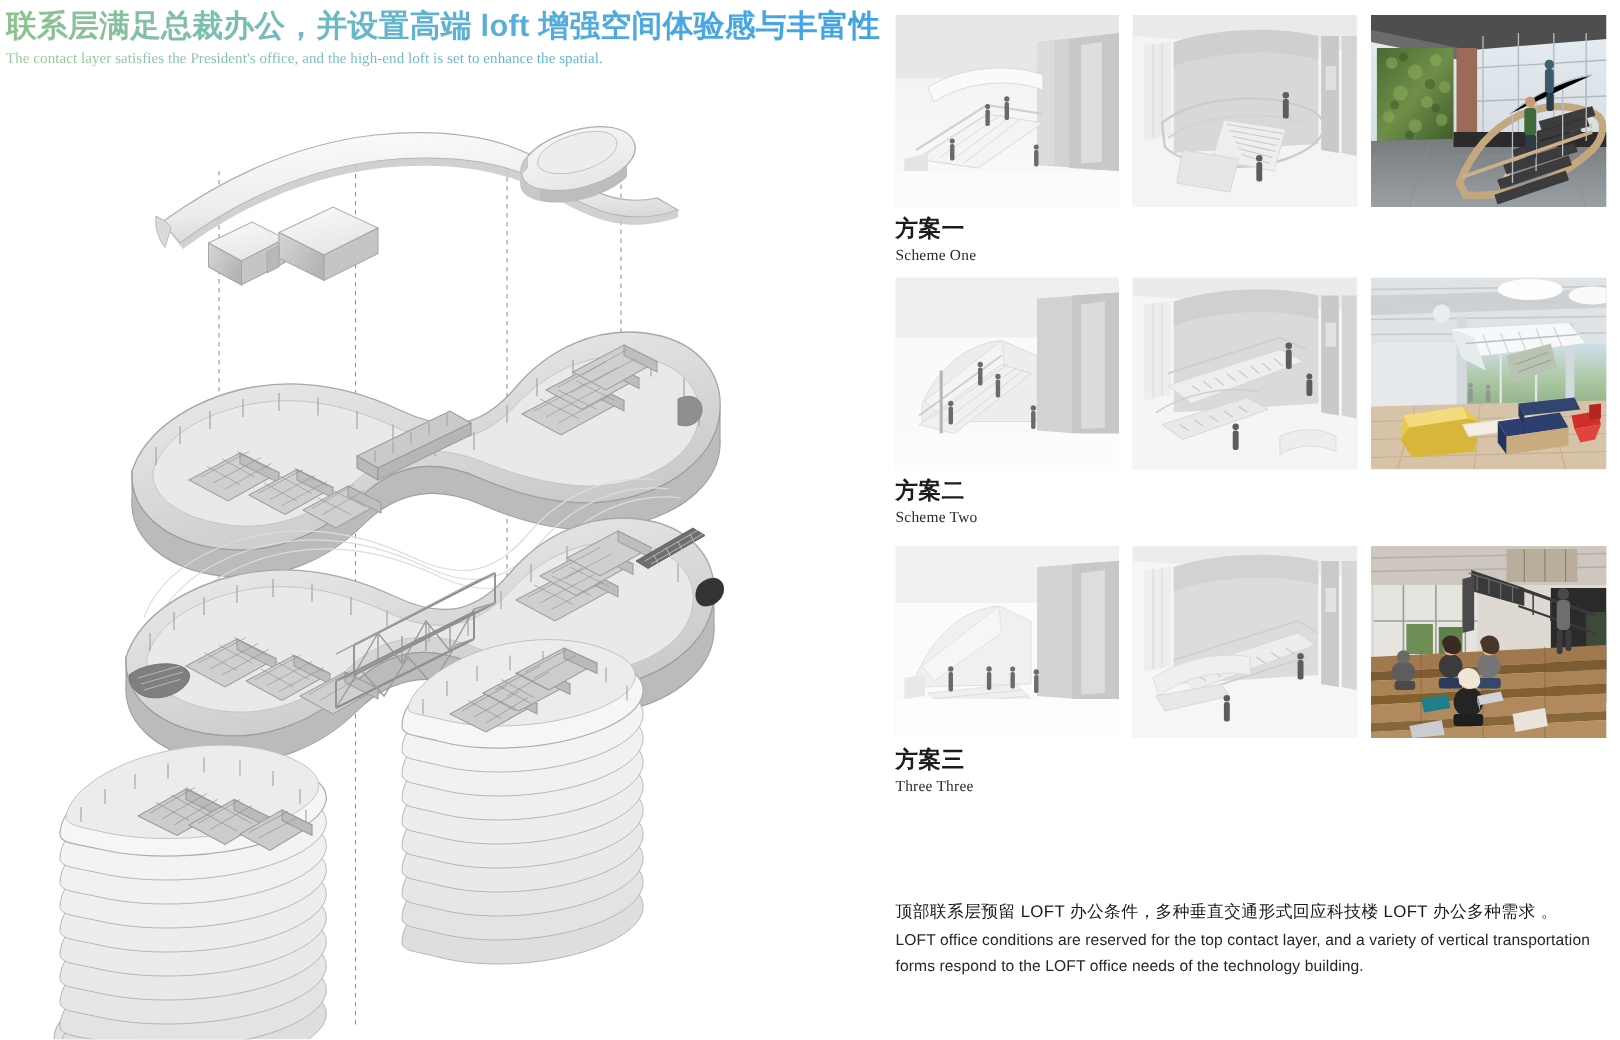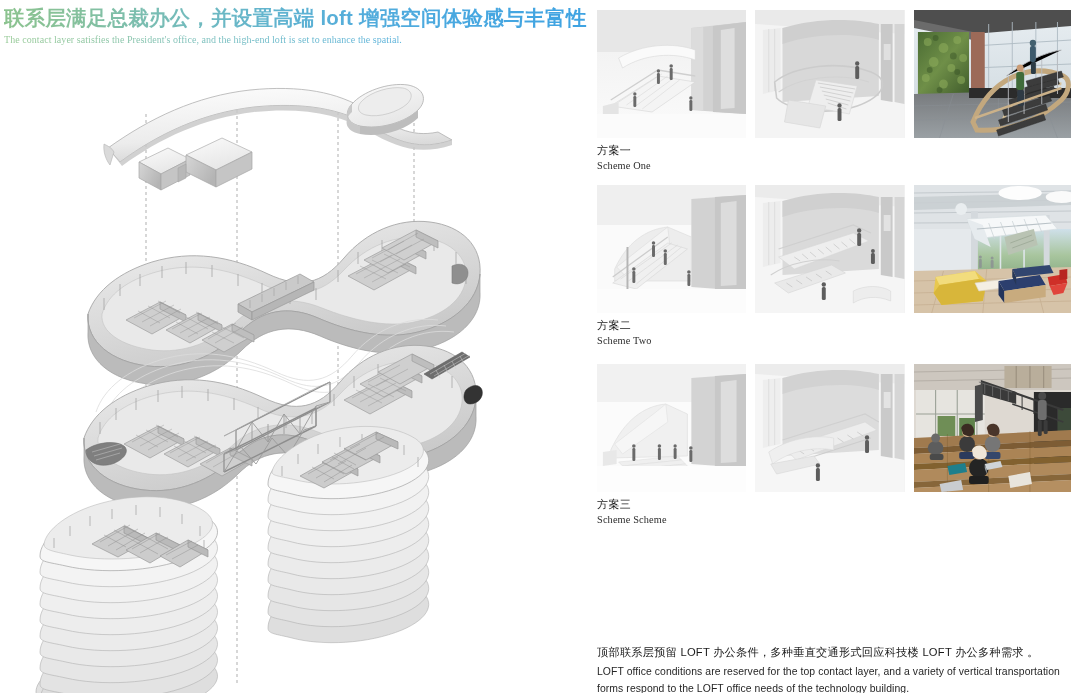--- a/index.html
+++ b/index.html
@@ -100,22 +100,22 @@
   .thumb.photo  { width: 160px; }
   .thumb svg { display: block; width: 100%; height: 100%; }
 
   .scheme-caption {
     position: absolute;
     left: 0;
     top: 133px;
     line-height: 1.32;
   }
   .scheme-cn {
-    font-size: 11px;
-    font-weight: normal;
+    font-size: 15px;
+    font-weight: bold;
     color: #1c1c1c;
     letter-spacing: 0.4px;
   }
   .scheme-en {
     font-family: "Liberation Serif", "DejaVu Serif", serif;
     font-size: 10.3px;
     color: #2b2b2b;
     letter-spacing: 0.15px;
     margin-top: 1px;
   }
@@ -126,21 +126,20 @@
     left: 0;
     top: 600px;
     width: 478px;
   }
   #bottom-caption .cap-cn {
     font-size: 11.2px;
     color: #1a1a1a;
     letter-spacing: 0.25px;
     line-height: 17px;
     margin-bottom: 3px;
-    margin-top: 44px;
   }
   #bottom-caption .cap-en {
     font-family: Liberation Sans, sans-serif;
     font-size: 10.4px;
     color: #262626;
     line-height: 16.5px;
     letter-spacing: 0.08px;
   }
 </style>
 </head>
@@ -1090,21 +1089,21 @@
               <rect x="126" y="36" width="9" height="20" rx="3" fill="#6e6e6e"></rect>
               <circle cx="130.5" cy="32" r="4" fill="#4a4a4a"></circle>
               <rect x="126" y="56" width="4" height="16" rx="1.6" fill="#3b3b3b"></rect>
               <rect x="132" y="56" width="4" height="14" rx="1.6" fill="#3b3b3b"></rect>
             </g>
           </svg>
         </div>
       </div>
       <div class="scheme-caption">
         <div class="scheme-cn">方案三</div>
-        <div class="scheme-en">Scheme Scheme</div>
+        <div class="scheme-en">Three Three</div>
       </div>
     </div>
 
     <div id="bottom-caption">
       <div class="cap-cn">顶部联系层预留 LOFT 办公条件，多种垂直交通形式回应科技楼 LOFT 办公多种需求 。</div>
       <div class="cap-en">LOFT office conditions are reserved for the top contact layer, and a variety of vertical transportation forms respond to the LOFT office needs of the technology building.</div>
     </div>
 
   </div>
 </div>

